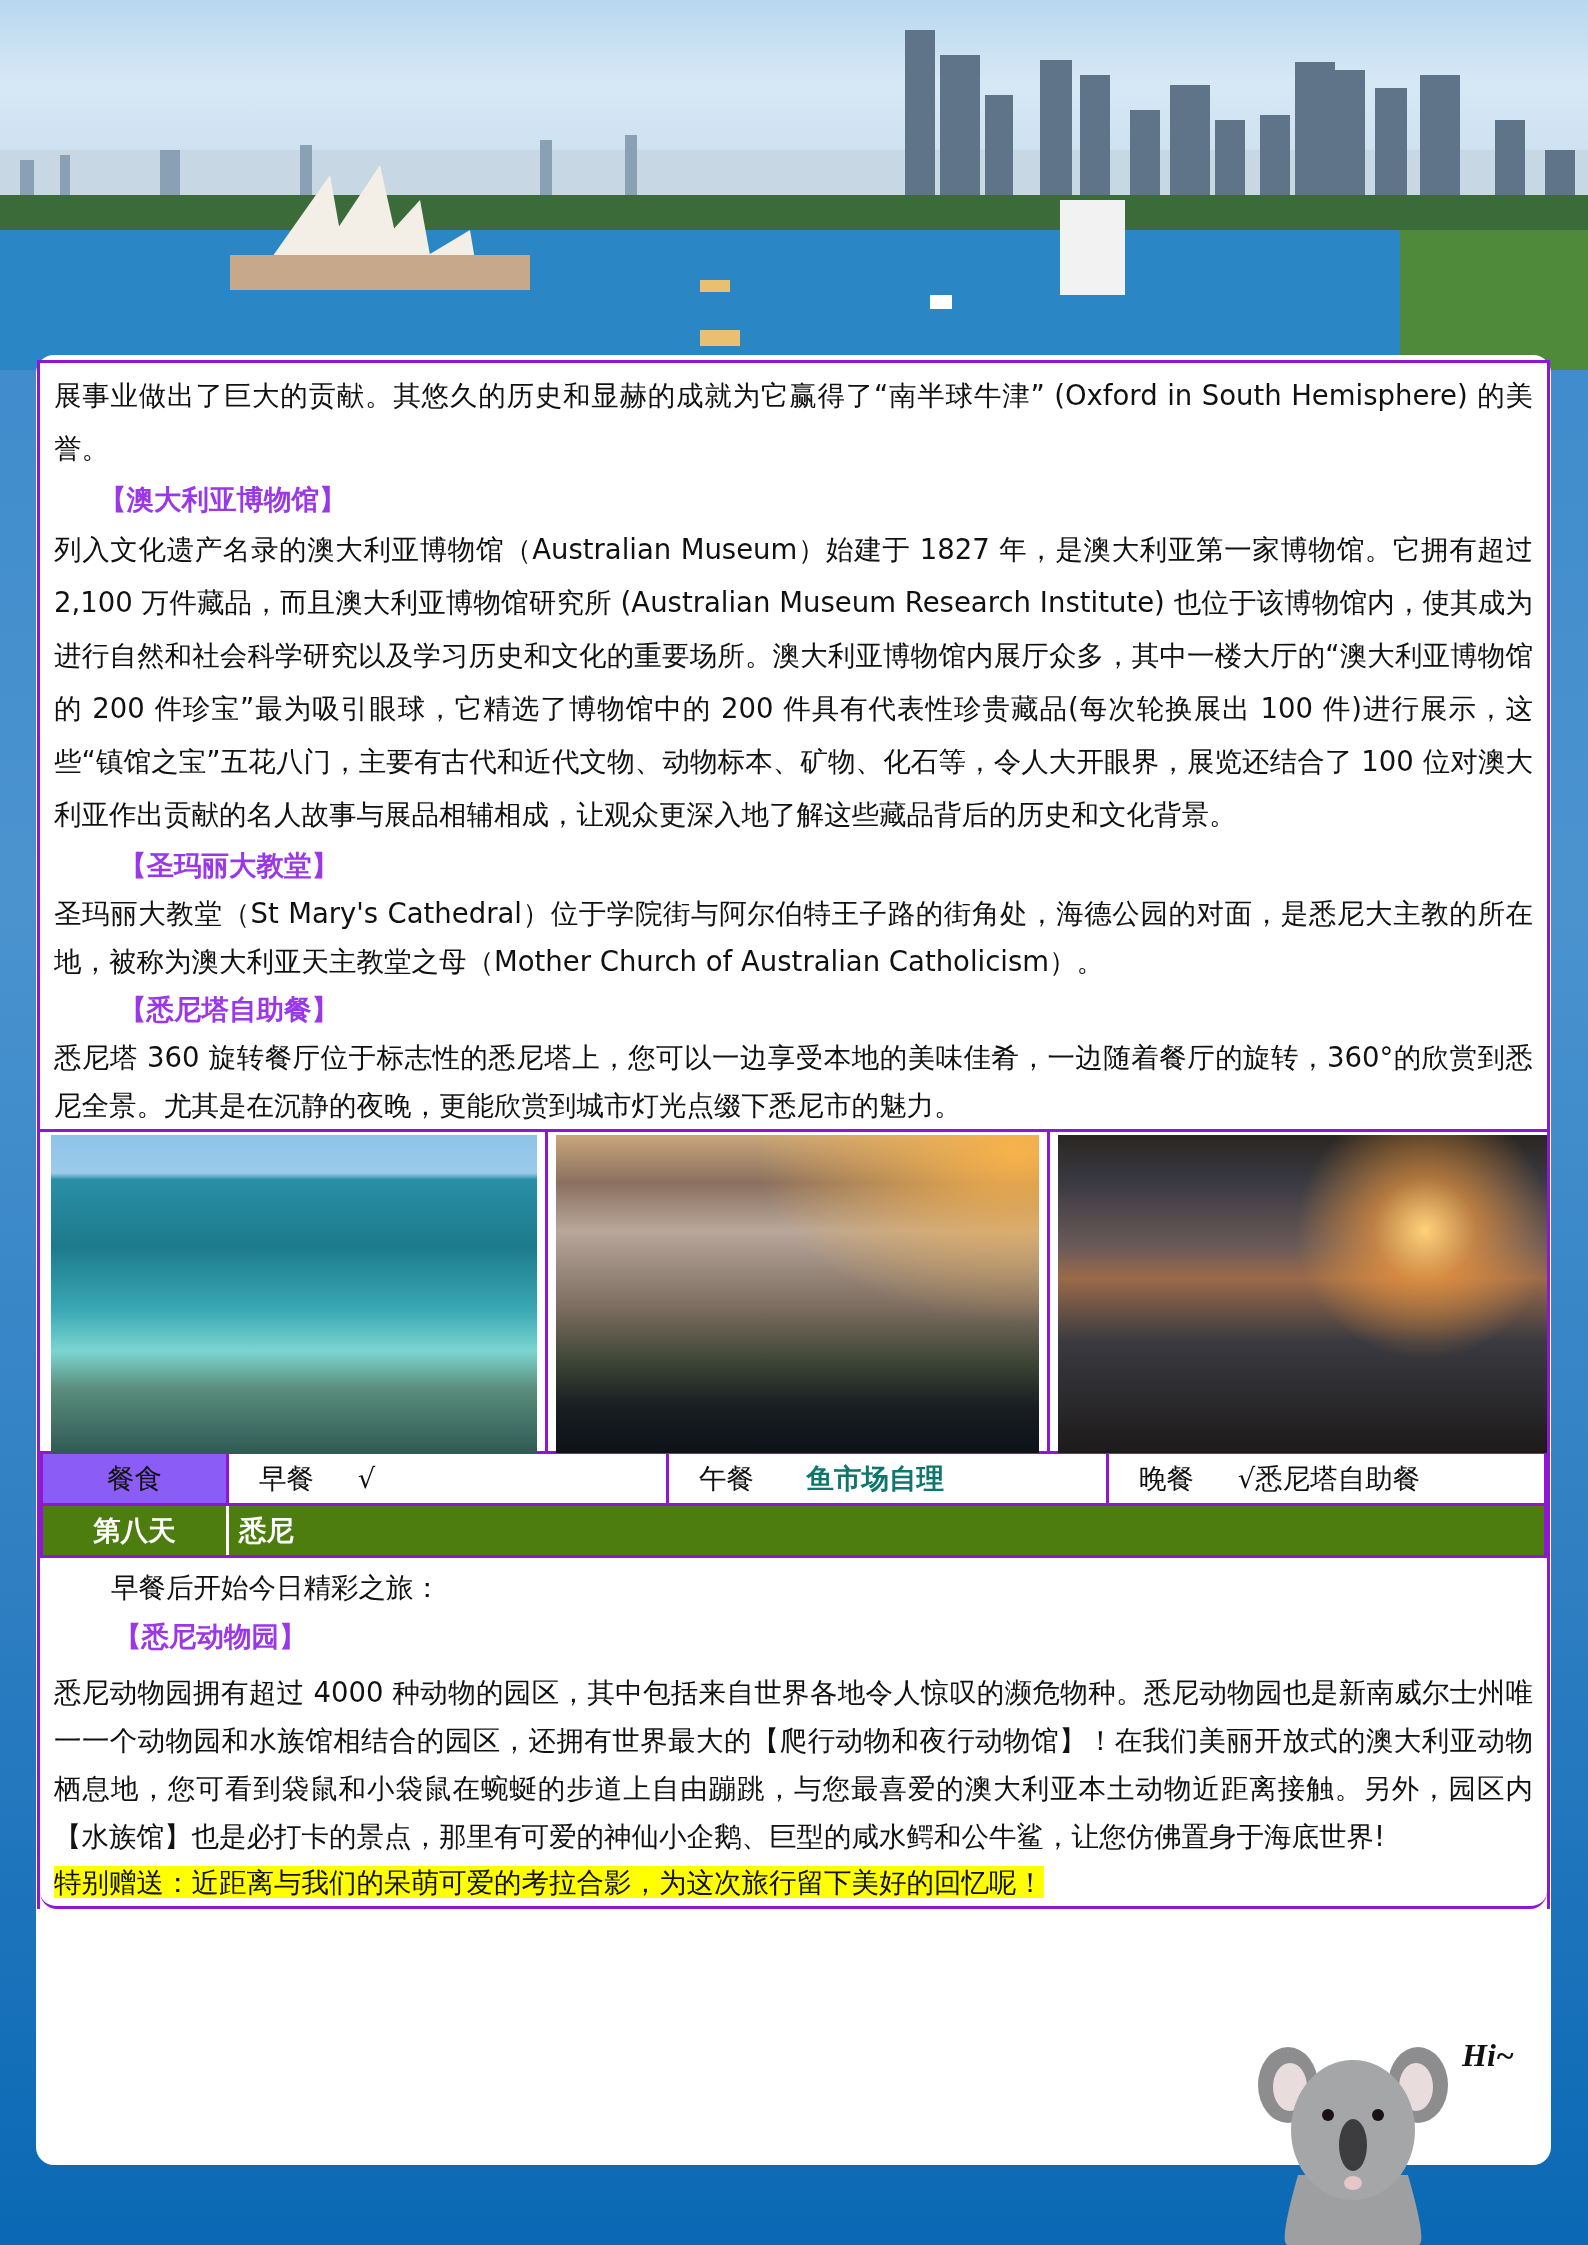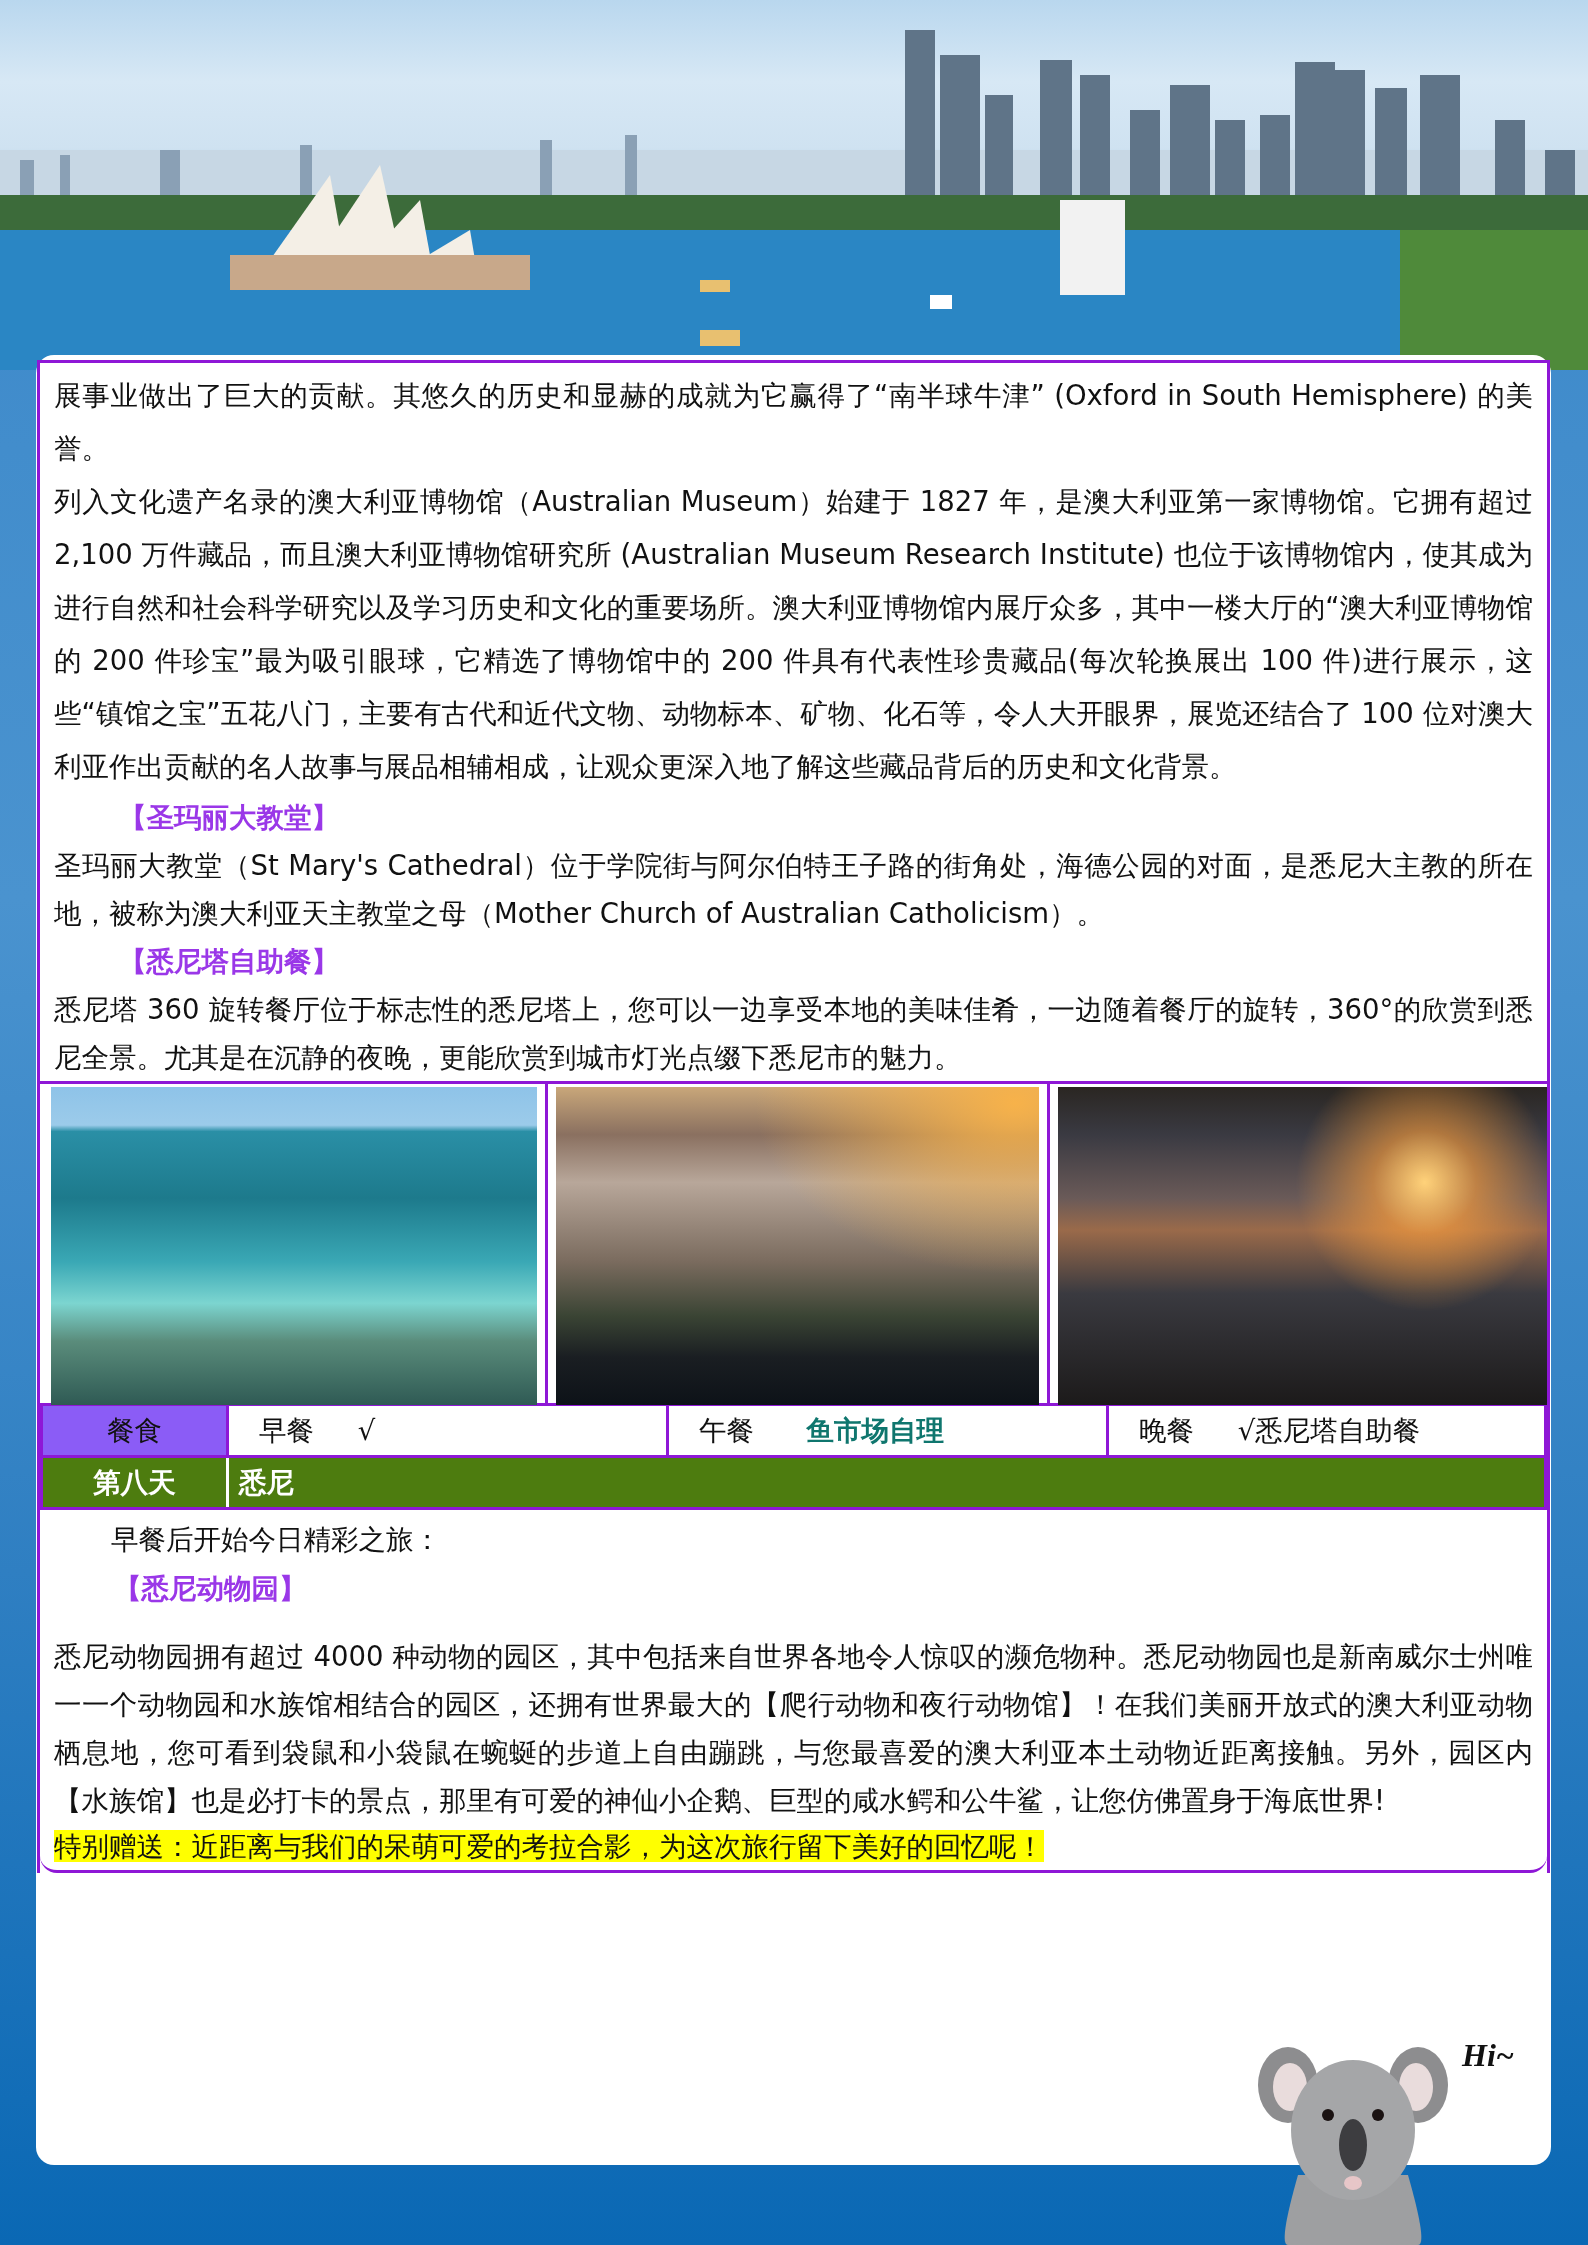--- a/index.html
+++ b/index.html
@@ -105,20 +105,21 @@
     <rect x="700" y="330" width="40" height="16" fill="#e8c070"></rect>
     <rect x="930" y="295" width="22" height="14" fill="#fff"></rect>
   </svg>
 </div>
 
 <div class="card"></div>
 
 <div class="content-box">
   <div class="textblock">
     <p>展事业做出了巨大的贡献。其悠久的历史和显赫的成就为它赢得了“南半球牛津” (Oxford in South Hemisphere) 的美誉。</p>
+    <div class="heading ind1">【澳大利亚博物馆】</div>
     <p>列入文化遗产名录的澳大利亚博物馆（Australian Museum）始建于 1827 年，是澳大利亚第一家博物馆。它拥有超过 2,100 万件藏品，而且澳大利亚博物馆研究所 (Australian Museum Research Institute) 也位于该博物馆内，使其成为进行自然和社会科学研究以及学习历史和文化的重要场所。澳大利亚博物馆内展厅众多，其中一楼大厅的“澳大利亚博物馆的 200 件珍宝”最为吸引眼球，它精选了博物馆中的 200 件具有代表性珍贵藏品(每次轮换展出 100 件)进行展示，这些“镇馆之宝”五花八门，主要有古代和近代文物、动物标本、矿物、化石等，令人大开眼界，展览还结合了 100 位对澳大利亚作出贡献的名人故事与展品相辅相成，让观众更深入地了解这些藏品背后的历史和文化背景。</p>
     <div class="heading ind2">【圣玛丽大教堂】</div>
     <p style="line-height:48px">圣玛丽大教堂（St Mary's Cathedral）位于学院街与阿尔伯特王子路的街角处，海德公园的对面，是悉尼大主教的所在地，被称为澳大利亚天主教堂之母（Mother Church of Australian Catholicism）。</p>
     <div class="heading ind2">【悉尼塔自助餐】</div>
     <p style="line-height:48px">悉尼塔 360 旋转餐厅位于标志性的悉尼塔上，您可以一边享受本地的美味佳肴，一边随着餐厅的旋转，360°的欣赏到悉尼全景。尤其是在沉静的夜晚，更能欣赏到城市灯光点缀下悉尼市的魅力。</p>
   </div>
 
   <div class="photos">
     <div class="photo photo-1"></div>
     <div class="photo-sep"></div>
@@ -141,21 +142,21 @@
     <tr class="day-row">
       <td class="day-label">第八天</td>
       <td colspan="3">悉尼</td>
     </tr>
   </tbody>
     </table>
 
   <div class="textblock bottom-border" style="padding-top:4px;padding-bottom:2px">
     <p class="ind1" style="padding-left:57px;line-height:50px">早餐后开始今日精彩之旅：</p>
     <div class="heading ind2" style="padding-left:60px">【悉尼动物园】</div>
-    <p style="line-height:48px;margin-top:20px">悉尼动物园拥有超过 4000 种动物的园区，其中包括来自世界各地令人惊叹的濒危物种。悉尼动物园也是新南威尔士州唯一一个动物园和水族馆相结合的园区，还拥有世界最大的【爬行动物和夜行动物馆】！在我们美丽开放式的澳大利亚动物栖息地，您可看到袋鼠和小袋鼠在蜿蜒的步道上自由蹦跳，与您最喜爱的澳大利亚本土动物近距离接触。另外，园区内【水族馆】也是必打卡的景点，那里有可爱的神仙小企鹅、巨型的咸水鳄和公牛鲨，让您仿佛置身于海底世界!</p>
+    <p style="line-height:48px;margin-top:8px">悉尼动物园拥有超过 4000 种动物的园区，其中包括来自世界各地令人惊叹的濒危物种。悉尼动物园也是新南威尔士州唯一一个动物园和水族馆相结合的园区，还拥有世界最大的【爬行动物和夜行动物馆】！在我们美丽开放式的澳大利亚动物栖息地，您可看到袋鼠和小袋鼠在蜿蜒的步道上自由蹦跳，与您最喜爱的澳大利亚本土动物近距离接触。另外，园区内【水族馆】也是必打卡的景点，那里有可爱的神仙小企鹅、巨型的咸水鳄和公牛鲨，让您仿佛置身于海底世界!</p>
     <p style="line-height:44px"><span class="highlight">特别赠送：近距离与我们的呆萌可爱的考拉合影，为这次旅行留下美好的回忆呢！</span></p>
   </div>
 </div>
 
 <svg class="koala" viewBox="0 0 190 210">
   <ellipse cx="30" cy="50" rx="30" ry="38" fill="#8d8d8f"></ellipse>
   <ellipse cx="32" cy="52" rx="17" ry="24" fill="#e9dcdc"></ellipse>
   <ellipse cx="160" cy="50" rx="30" ry="38" fill="#8d8d8f"></ellipse>
   <ellipse cx="158" cy="52" rx="17" ry="24" fill="#e9dcdc"></ellipse>
   <path d="M40 140 Q20 210 30 210 L160 210 Q170 210 150 140 Z" fill="#9e9fa1"></path>

